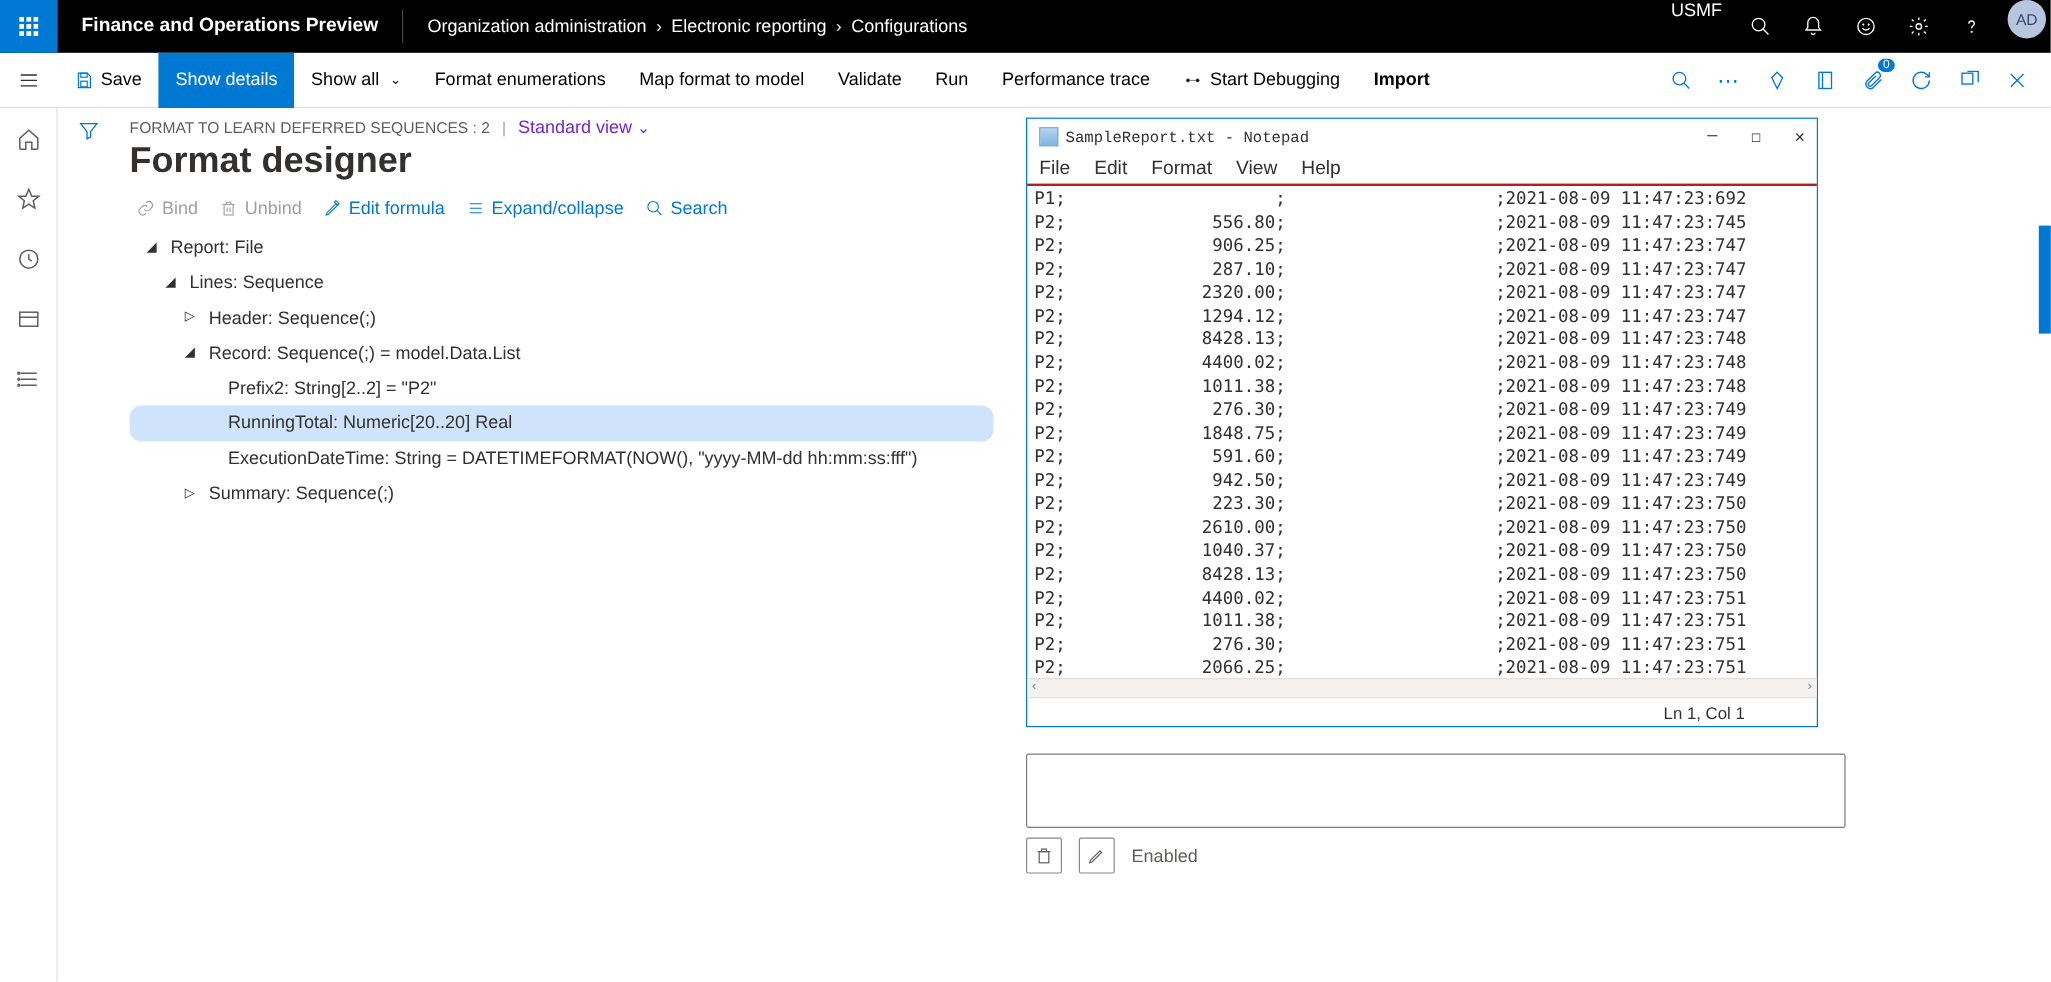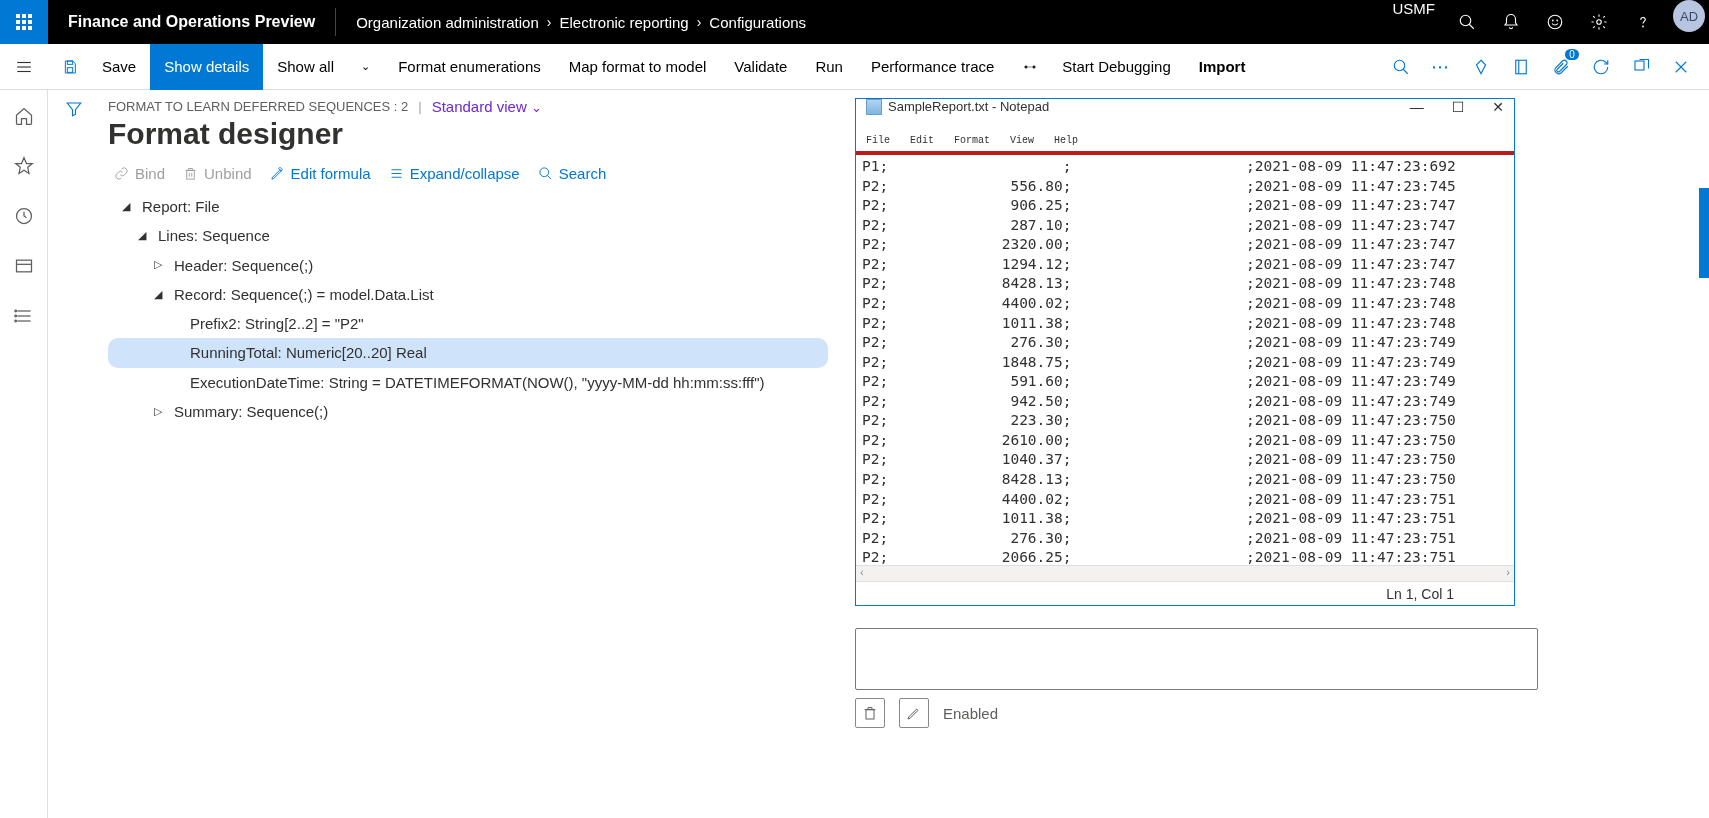--- a/index.html
+++ b/index.html
@@ -17,21 +17,21 @@
 .top-right { margin-left: auto; display: flex; align-items: flex-start; gap: 4px; padding-right: 4px; }
 .top-right .company { font-size: 15px; margin-right: 8px; }
 .top-icon { width: 40px; height: 44px; display: flex; align-items: center; justify-content: center; cursor: pointer; }
 .top-icon svg { stroke: #fff; fill: none; stroke-width: 1.5; }
 .avatar { width: 32px; height: 32px; border-radius: 50%; background: #b8c5e0; color: #3b4a6b; display: flex; align-items: center; justify-content: center; font-size: 13px; font-weight: 500; margin-left: 6px; }
 
 
 .action-bar { height: 46px; border-bottom: 1px solid #e1dfdd; display: flex; align-items: center; position: relative; }
 .hamburger { width: 48px; display: flex; align-items: center; justify-content: center; cursor: pointer; }
 .hamburger svg { stroke: #323130; fill: none; stroke-width: 1.5; }
-.action-btn { height: 46px; padding: 0 14px; display: flex; align-items: center; gap: 24px; cursor: pointer; font-size: 15px; border: none; background: transparent; }
+.action-btn { height: 46px; padding: 0 14px; display: flex; align-items: center; gap: 6px; cursor: pointer; font-size: 15px; border: none; background: transparent; }
 .action-btn.primary { background: #0078d4; color: #fff; }
 .action-btn svg { width: 16px; height: 16px; }
 .action-btn.save svg { stroke: #0078d4; fill: none; stroke-width: 1.5; }
 .action-btn .chev-down { font-size: 11px; margin-left: 3px; }
 .action-right { margin-left: auto; display: flex; align-items: center; gap: 4px; padding-right: 10px; }
 .action-right .icon-btn { width: 36px; height: 36px; display: flex; align-items: center; justify-content: center; cursor: pointer; position: relative; }
 .action-right .icon-btn svg { stroke: #0078d4; fill: none; stroke-width: 1.5; }
 .action-right .dots { font-size: 18px; letter-spacing: 2px; color: #0078d4; }
 .badge { position: absolute; top: 0; right: 0; background: #0078d4; color:#fff; border-radius: 8px; font-size: 10px; padding: 0 4px; min-width: 14px; text-align:center; }
 
@@ -66,25 +66,25 @@
 .ind-1 { padding-left: 30px; }
 .ind-2 { padding-left: 46px; }
 .ind-3 { padding-left: 62px; }
 
 
 .splitter { position:absolute; left: 836px; top: 380px; width: 6px; height: 28px; display:flex; flex-direction:column; align-items:center; justify-content:center; color:#a19f9d; cursor: col-resize; }
 .splitter::before { content: "⋮"; font-size: 16px; }
 
 
 .notepad { position: absolute; left: 855px; top: 98px; width: 660px; border: 1px solid #0078d4; background: #fff; }
-.notepad-title { height: 30px; display: flex; align-items: flex-start; padding: 0 10px; font-size: 13px; }
+.notepad-title { height: 30px; display: flex; align-items: center; padding: 0 10px; font-size: 13px; font-family: Liberation Mono, monospace; }
 .notepad-title .np-icon { width: 16px; height: 16px; margin-right: 6px; background: linear-gradient(#b3d4f0,#7fb5e0); border:1px solid #6a9fc9; }
 .notepad-title .np-ctrls { margin-left: auto; display: flex; gap: 28px; font-size: 14px; }
 .notepad-title .np-ctrls span { cursor: pointer; }
-.notepad-menu { height: 26px; display: flex; align-items: center; gap: 20px; padding: 0 10px; font-size: 10px; border-bottom: 4px solid #b91c1c; font-family: Liberation Mono, monospace; }
+.notepad-menu { height: 26px; display: flex; align-items: center; gap: 20px; padding: 0 10px; font-size: 16px; border-bottom: 2px solid #b91c1c; }
 .notepad-body { font-family: Consolas, monospace; font-size: 14.5px; line-height: 1.35; padding: 2px 6px 2px 6px; height: 410px; overflow: auto; white-space: pre; }
 .notepad-hscroll { height: 16px; background:#f3f2f1; border-top:1px solid #e1dfdd; display:flex; justify-content:space-between; font-size:11px; color:#888; padding:0 4px; }
 .notepad-status { height: 24px; border-top: 1px solid #e1dfdd; font-size: 14px; display: flex; align-items: center; justify-content: flex-end; padding: 0 60px 0 10px; }
 
 
 .bottom-box { position:absolute; left: 855px; top: 628px; width: 683px; height: 62px; border: 1px solid #7a7a7a; border-radius:2px; }
 .bottom-row { position:absolute; left: 855px; top: 698px; display:flex; align-items:center; gap: 14px; }
 .bottom-row .sq-btn { width: 30px; height: 30px; border:1px solid #888; border-radius:2px; display:flex; align-items:center; justify-content:center; cursor:pointer; }
 .bottom-row .sq-btn svg { width:16px; height:16px; stroke:#605e5c; fill:none; stroke-width:1.5; }
 .bottom-row .enabled-label { font-size: 15px; color:#605e5c; }

